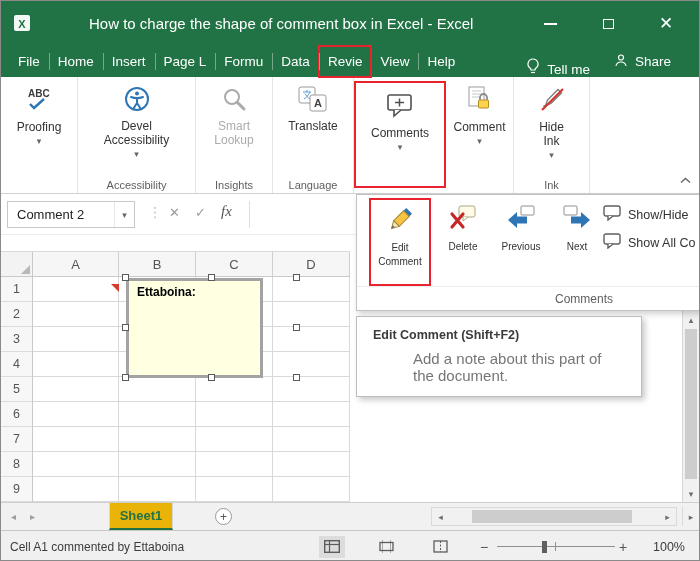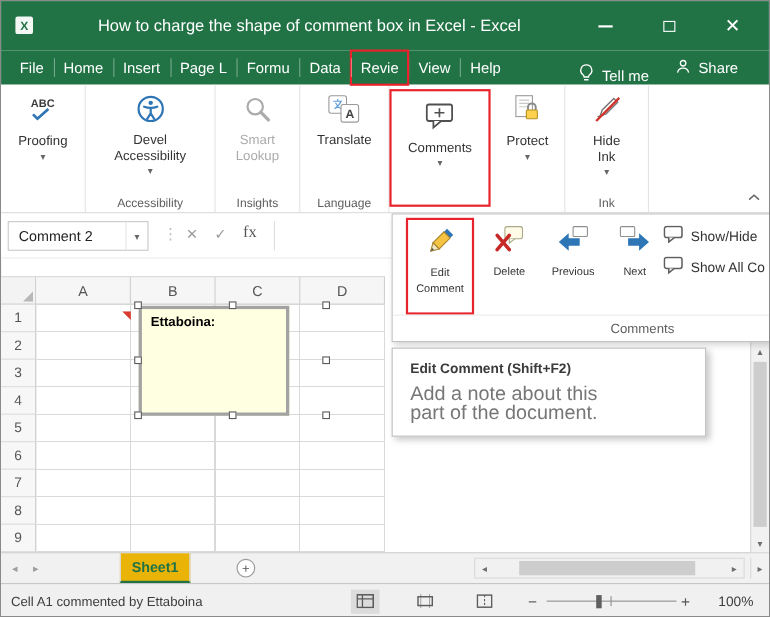--- a/index.html
+++ b/index.html
@@ -43,21 +43,21 @@
   .disabled .btn-label{color:#ababab;}
   .ribbon-collapse{position:absolute;right:8px;bottom:5px;cursor:pointer;}
 
   
   .formula-row{position:absolute;left:0;top:193px;right:0;height:41px;background:#fff;border-bottom:1px solid #ececec;}
   .name-box{position:absolute;left:6px;top:7px;width:128px;height:27px;border:1px solid #c8c8c8;display:flex;align-items:center;font-size:13px;color:#222;padding-left:9px;cursor:pointer;background:#fff;}
   .nb-chev{margin-left:auto;width:20px;align-self:stretch;display:flex;align-items:center;justify-content:center;color:#666;font-size:9px;border-left:1px solid #e6e6e6;}
   .fb-dots{position:absolute;left:147px;top:10px;color:#bdbdbd;font-size:14px;}
   .fb-x{position:absolute;left:168px;top:11px;color:#9b9b9b;font-size:13px;cursor:pointer;}
   .fb-check{position:absolute;left:194px;top:11px;color:#9b9b9b;font-size:13px;cursor:pointer;}
-  .fb-fx{position:absolute;left:220px;top:9px;color:#555;font-family:"Liberation Serif",serif;font-size:15px;cursor:pointer;}
+  .fb-fx{position:absolute;left:220px;top:9px;color:#555;font-family:"Liberation Serif",serif;font-style:italic;font-size:15px;cursor:pointer;}
   .fb-divider{position:absolute;left:248px;top:7px;width:1px;height:27px;background:#dedede;}
   .formula-input{position:absolute;left:249px;top:7px;right:4px;height:27px;background:#fff;}
 
   
   .select-all{position:absolute;left:0;top:250px;width:32px;height:26px;background:#f3f3f3;border-top:1px solid #d9d9d9;border-right:1px solid var(--hdr-border);border-bottom:1px solid var(--hdr-border);cursor:pointer;}
   .sa-tri{position:absolute;right:2px;bottom:2px;width:0;height:0;border-left:9px solid transparent;border-bottom:9px solid #b8b8b8;}
   .col-headers{position:absolute;left:32px;top:250px;width:317px;height:26px;display:flex;background:#f6f6f6;border-top:1px solid #d9d9d9;border-bottom:1px solid var(--hdr-border);}
   .col-h{display:flex;align-items:center;justify-content:center;font-size:13px;color:#555;border-right:1px solid #cfcfcf;cursor:pointer;}
   .col-a{width:86px;}.col-b{width:77px;}.col-c{width:77px;}.col-d{width:77px;}
   .row-headers{position:absolute;left:0;top:276px;width:32px;height:225px;background:#f7f7f7;border-right:1px solid var(--hdr-border);}
@@ -90,21 +90,21 @@
   .mi-next{left:196px;top:10px;width:48px;}
   .mi-row{position:absolute;left:246px;display:flex;align-items:center;gap:6px;white-space:nowrap;font-size:12.5px;color:var(--txt);cursor:pointer;}
   .mi-showhide{top:10px;}
   .mi-showall{top:38px;}
   .panel-footer{position:absolute;left:0;right:0;bottom:0;height:24px;border-top:1px solid #ececec;}
   .panel-footer span{position:absolute;left:198px;top:5px;font-size:12px;color:#5e5e5e;}
 
   
   .tooltip{position:absolute;left:355px;top:315px;width:286px;height:81px;background:#fff;border:1px solid #bdbdbd;box-shadow:3px 3px 6px rgba(0,0,0,.22);z-index:6;padding:11px 16px;}
   .tt-title{font-size:12.5px;font-weight:bold;color:#3b3b3b;}
-  .tt-body{margin-top:8px;font-size:18px;color:#767676;line-height:17px;width:205px;}
+  .tt-body{margin-top:8px;font-size:15px;color:#767676;line-height:17px;width:205px;margin-left:40px;}
 
   
   .sheet-bar{position:absolute;left:0;top:501px;right:0;height:28px;background:#f1f1f1;border-top:1px solid #cfcfcf;}
   .tab-nav{position:absolute;left:10px;top:0;height:100%;display:flex;align-items:center;gap:14px;color:#9d9d9d;font-size:10px;}
   .tab-nav span{cursor:pointer;}
   .sheet-tab{position:absolute;left:108px;top:0;height:100%;width:64px;background:#eab308;border-left:1px solid #d8d8d8;border-right:1px solid #d8d8d8;border-bottom:2px solid var(--green);display:flex;align-items:center;justify-content:center;color:var(--green);font-weight:bold;font-size:13px;cursor:pointer;}
   .add-sheet{position:absolute;left:214px;top:5px;width:17px;height:17px;border:1px solid #9a9a9a;border-radius:50%;display:flex;align-items:center;justify-content:center;color:#555;font-size:12px;line-height:1;cursor:pointer;background:#fff;}
   .h-scroll{position:absolute;left:430px;top:4px;width:246px;height:19px;background:#f1f1f1;border:1px solid #dadada;}
   .h-left{position:absolute;left:0;top:0;width:17px;height:100%;display:flex;align-items:center;justify-content:center;color:#6d6d6d;font-size:9px;cursor:pointer;}
   .h-thumb{position:absolute;left:40px;top:2px;bottom:2px;width:160px;background:#cdcdcd;cursor:pointer;}
@@ -240,21 +240,21 @@
     <div class="rgroup g-protect">
       <div class="big-btn">
         <span><svg width="26" height="27">
               <rect x="3" y="1" width="15" height="19" fill="#fff" stroke="#9b9b9b"></rect>
               <line x1="6" y1="5" x2="15" y2="5" stroke="#c9c9c9"></line>
               <line x1="6" y1="8" x2="15" y2="8" stroke="#c9c9c9"></line>
               <line x1="6" y1="11" x2="15" y2="11" stroke="#c9c9c9"></line>
               <path d="M14 14v-2.5a3.5 3.5 0 0 1 7 0V14" fill="none" stroke="#8a8a8a" stroke-width="1.8"></path>
               <rect x="12.5" y="14" width="10" height="8" rx="1" fill="#ffd24d" stroke="#b38f1d"></rect>
             </svg></span>
-        <span class="btn-label">Protect</span>
+        <span class="btn-label">Comment</span>
         <span class="chev">▾</span>
       </div>
     </div>
 
     <div class="rgroup g-ink">
       <div class="big-btn">
         <span><svg width="26" height="27">
               <path d="M6 21l2.5-7L19 3.5 22.5 7 12 17.5 5 20z" fill="#fff" stroke="#777" stroke-width="1.3"></path>
               <line x1="3" y1="24" x2="24" y2="3" stroke="#d0342c" stroke-width="2.2"></line>
             </svg></span>

